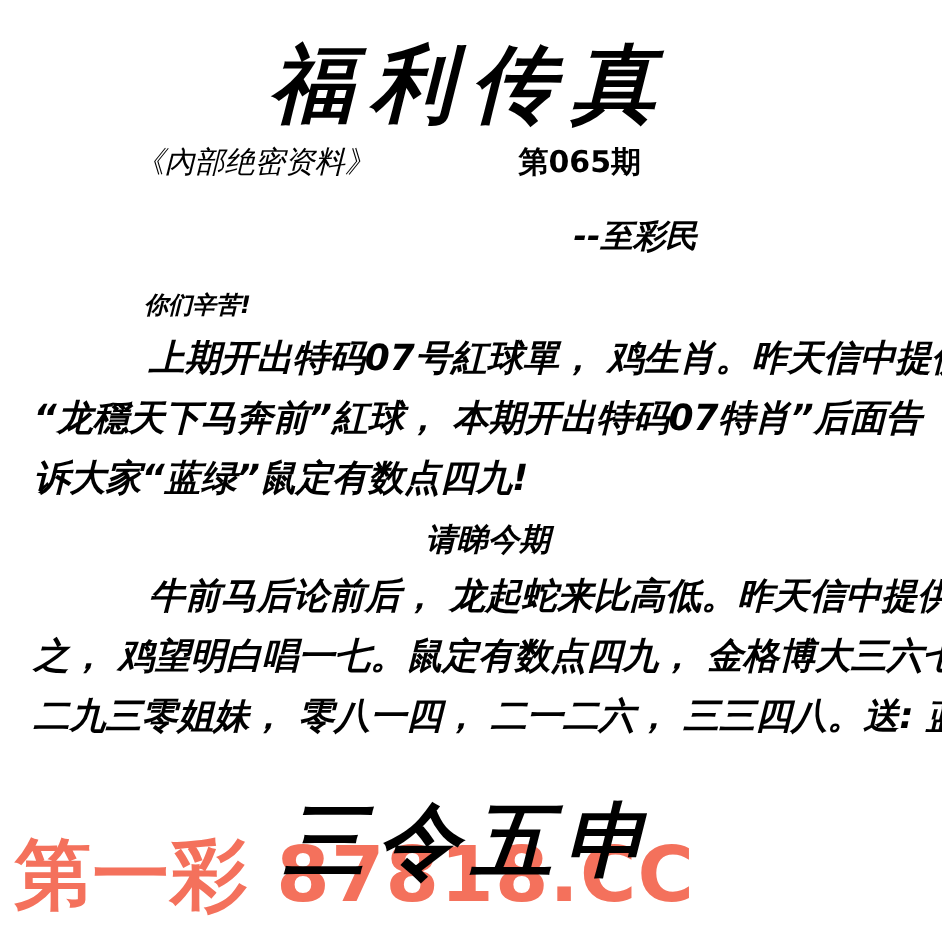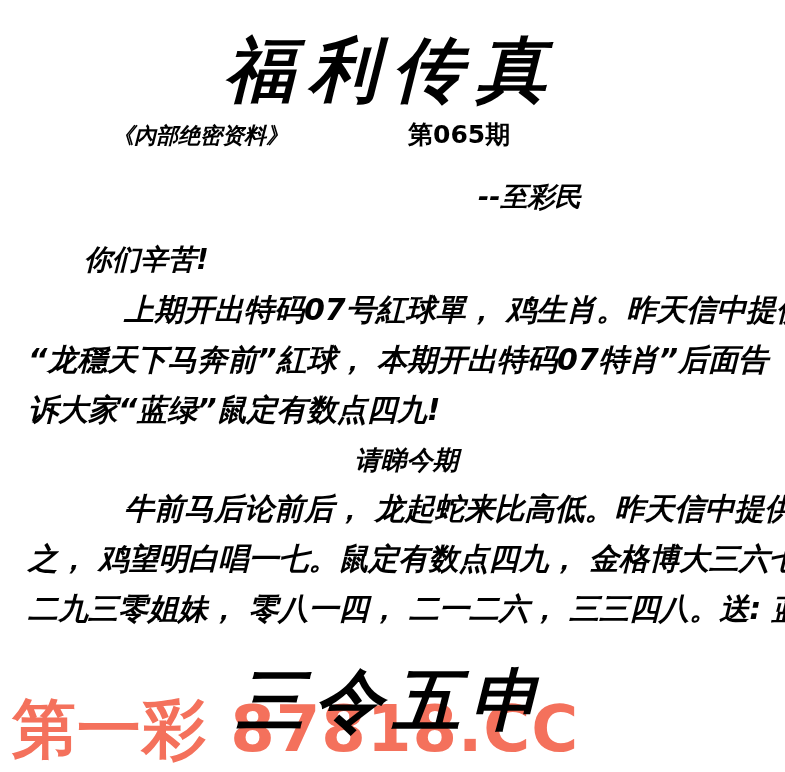--- a/index.html
+++ b/index.html
@@ -21,22 +21,22 @@
     letter-spacing: 14px;
     line-height: 1.2;
   }
   .header-row {
     display: flex;
     align-items: baseline;
     margin-top: 6px;
   }
   .source-label {
     margin-left: 112px;
-    font-size: 22px;
-    font-weight: bold;
+    font-size: 25px;
+    font-weight: normal;
     font-style: italic;
   }
   .issue-label {
     margin-left: 120px;
     font-size: 25px;
     font-weight: bold;
   }
   .dedication {
     margin-top: 28px;
     margin-left: 478px;
@@ -46,22 +46,22 @@
   }
   .salutation {
     margin-top: 12px;
     margin-left: 74px;
     font-size: 23px;
     font-weight: bold;
     font-style: italic;
   }
   .greeting {
     margin-top: 26px;
-    margin-left: 84px;
-    font-size: 28px;
+    margin-left: 120px;
+    font-size: 20px;
     font-weight: bold;
     font-style: italic;
   }
   .para {
     margin-top: 6px;
     margin-left: 28px;
     margin-right: 10px;
     font-size: 30px;
     font-weight: bold;
     font-style: italic;

